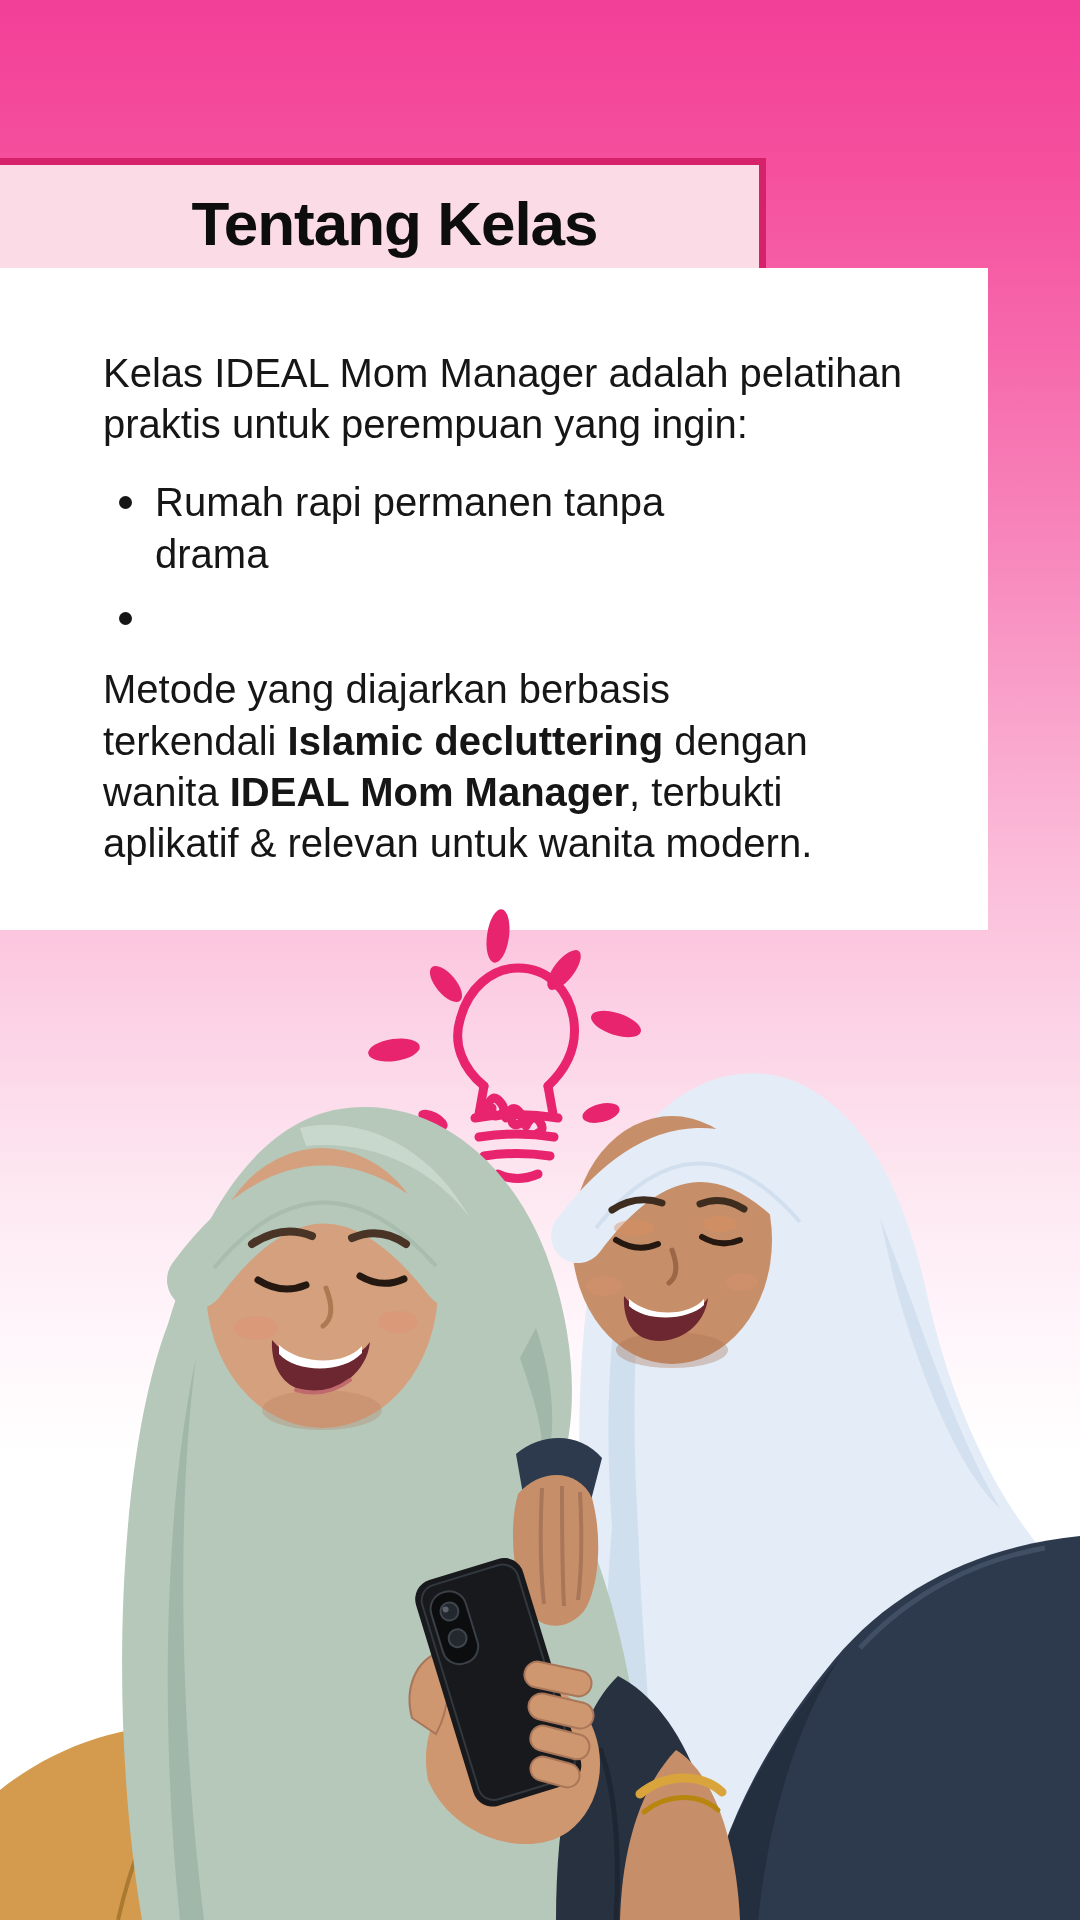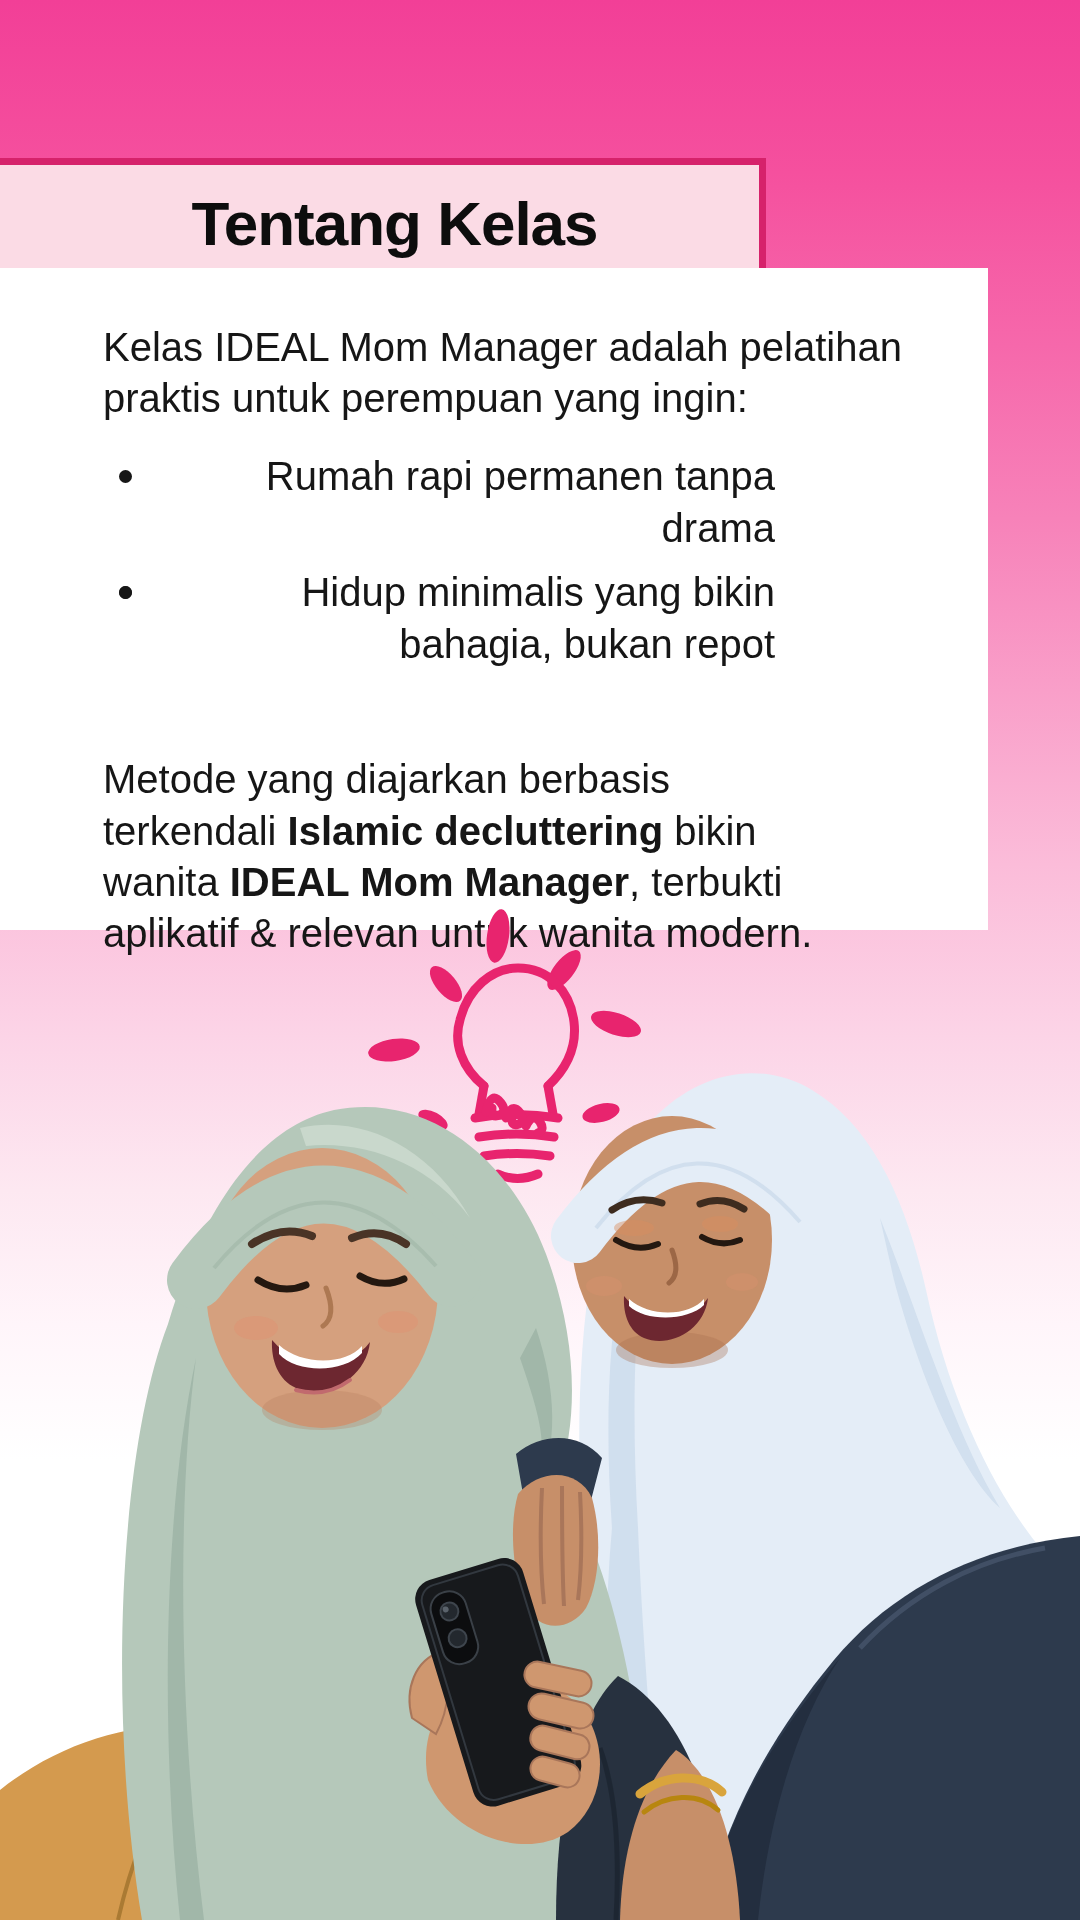--- a/index.html
+++ b/index.html
@@ -31,36 +31,35 @@
   .title-box h1{
     margin:0;padding-left:30px;
     font-size:62px;font-weight:800;letter-spacing:-1px;
     color:#0d0d0d;
   }
   .content-panel{
     position:absolute;left:0;top:268px;
     width:988px;height:662px;
     background:#ffffff;
     box-sizing:border-box;
-    padding:54px 40px 0 103px;
+    padding:80px 40px 0 103px;
     color:#161616;
   }
   .intro{
     margin:0;max-width:800px;
     font-size:40px;line-height:1.28;font-weight:400;
   }
   .bullet-list{
     list-style:none;margin:26px 0 0 0;padding:0;
   }
   .bullet-item{
     position:relative;
     padding-left:52px;max-width:620px;
     font-size:40px;line-height:1.3;
     margin-bottom:12px;
-    text-align:right;
   }
   .dot{
     position:absolute;left:16px;top:20px;
     width:13px;height:13px;border-radius:50%;
     background:#161616;
   }
   .method{
     margin:84px 0 0 0;max-width:860px;
     font-size:40px;line-height:1.28;font-weight:400;
   }
@@ -86,28 +85,24 @@
   <section class="content-panel">
     <p class="intro">Kelas IDEAL Mom Manager adalah pelatihan praktis untuk perempuan yang ingin:</p>
     <ul class="bullet-list">
       <li class="bullet-item">
         <span class="dot"></span>
         <span>Rumah rapi permanen tanpa drama</span>
       </li>
       <li class="bullet-item">
         <span class="dot"></span>
       </li>
-      <li class="bullet-item">
-        <span class="dot"></span>
-        <span>Hidup minimalis yang bikin bahagia, bukan repot</span>
-      </li>
     </ul>
     <p class="method">
       <span>Metode yang diajarkan berbasis</span><br>
-      <span>terkendali </span><b>Islamic decluttering</b><span> bikin</span><br>
+      <span>terkendali </span><b>Islamic decluttering</b><span> dengan</span><br>
       <span>wanita </span><b>IDEAL Mom Manager</b><span>, terbukti</span><br>
       <span>aplikatif &amp; relevan untuk wanita modern.</span>
     </p>
   </section>
 
   <div class="bulb-wrap">
     <svg width="320" height="302" viewBox="0 0 320 302" xmlns="http://www.w3.org/2000/svg">
       <g fill="#e8246e">
         <ellipse cx="140" cy="30" rx="11" ry="27" transform="rotate(8 140 30)"></ellipse>
         <ellipse cx="206" cy="64" rx="10" ry="24" transform="rotate(38 206 64)"></ellipse>

